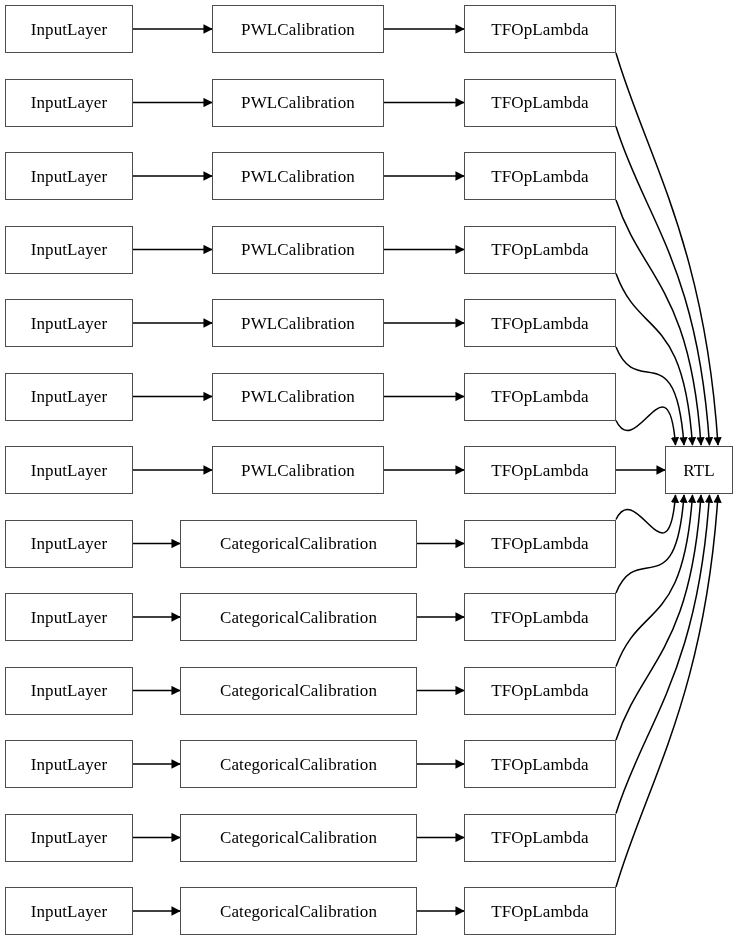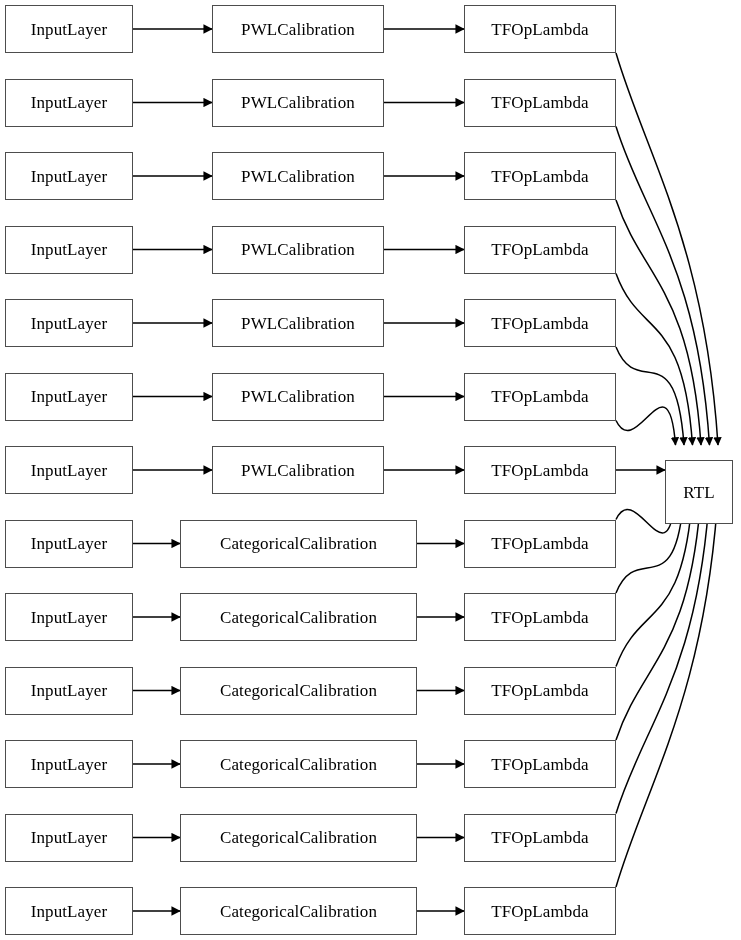--- a/index.html
+++ b/index.html
@@ -222,18 +222,18 @@
       </div>
       <div class="node" style="left: 5px; top: 887px; width: 128px; height: 48px;">
         <span class="node-label">InputLayer</span>
       </div>
       <div class="node" style="left: 180px; top: 887px; width: 237px; height: 48px;">
         <span class="node-label">CategoricalCalibration</span>
       </div>
       <div class="node" style="left: 464px; top: 887px; width: 152px; height: 48px;">
         <span class="node-label">TFOpLambda</span>
       </div>
-      <div class="node" style="left: 665px; top: 460px; width: 68px; height: 64px;">
+      <div class="node" style="left: 665px; top: 446px; width: 68px; height: 48px;">
         <span class="node-label">RTL</span>
       </div>
     </div>
 
 </div>
 
 </body></html>

